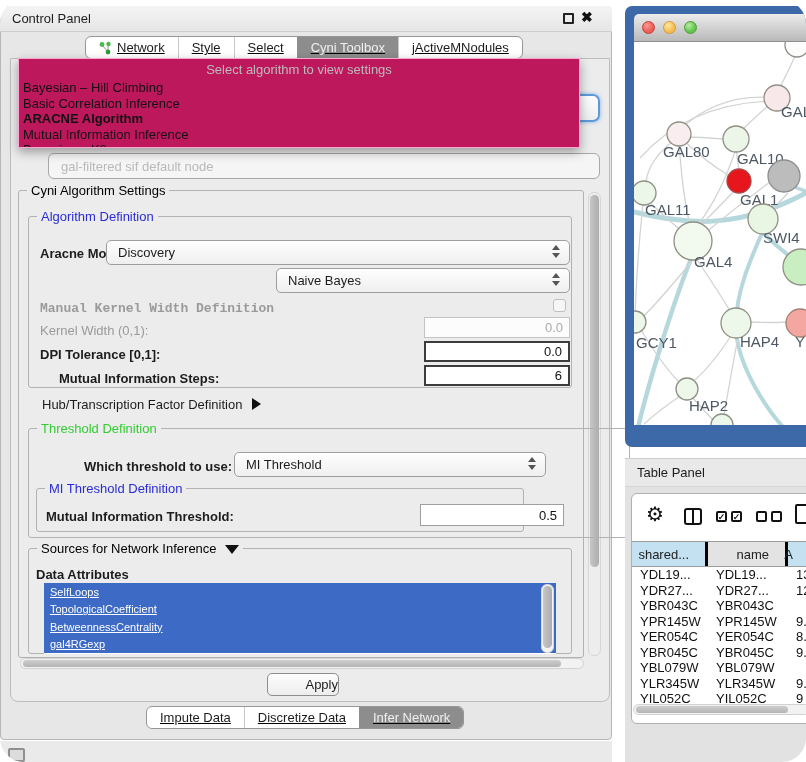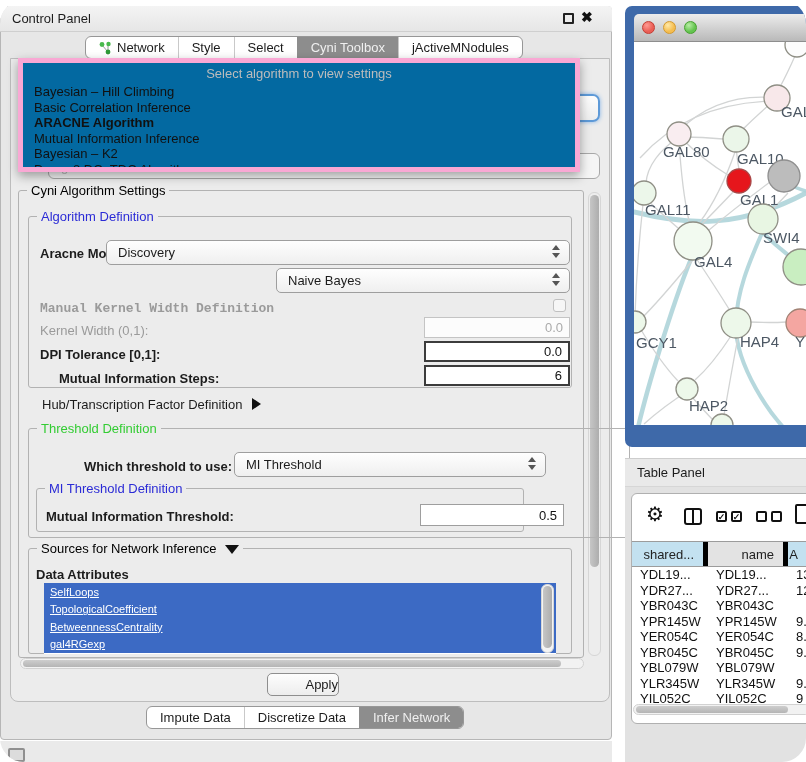--- a/index.html
+++ b/index.html
@@ -13,21 +13,21 @@
   
   #cp-window { left:0; top:6px; width:612px; height:734px; background:#e7e7e7;
                border:1px solid #b6b6b6; border-radius:4px; }
   #cp-titlebar { left:0; top:6px; width:612px; height:26px; background:linear-gradient(#f4f4f4,#e6e6e6);
                  border-bottom:1px solid #cfcfcf; display:flex; align-items:center; padding-left:12px;
                  font-size:13px; color:#1c1c1c; border-radius:4px 4px 0 0; }
   .float-btn { left:563px; top:13px; width:11px; height:11px; border:2px solid #222; border-radius:1px; background:transparent; }
   .close-btn { left:581px; top:9px; font-size:14px; font-weight:bold; color:#111; }
 
   .seg { display:flex; height:23px; border:1px solid #979797; border-radius:6px; overflow:hidden;
-         background:#fff; font-size:13px; align-items:stretch; }
+         background:#fff; font-size:13px; align-items:stretch;text-decoration:underline; }
   .seg .item { display:flex; align-items:center; padding:0 13px; color:#1c1c1c; border-left:1px solid #c9c9c9; white-space:nowrap; }
   .seg .item:first-child { border-left:none; }
   .seg .item.sel { background:#8d8d8d; color:#f0f0f0; border-left-color:#8d8d8d; }
 
   #content-panel { left:10px; top:58px; width:600px; height:644px; background:#ececec;
                    border:1px solid #bdbdbd; border-radius:0 0 8px 8px; }
 
   .groupbox { position:absolute; border:1px solid #b2b2b2; border-radius:3px; }
   .legend { position:absolute; top:-8px; left:8px; background:#ececec; padding:0 4px; font-size:13px; white-space:nowrap; }
   .legend.blue { color:#2b2bd6; }
@@ -44,24 +44,24 @@
   .field.strong { border:2px solid #3c3c3c; }
   .field.disabled { border:1px solid #c4c4c4; color:#ababab; background:#fcfcfc; }
 
   .checkbox { position:absolute; width:13px; height:13px; border:1px solid #c0c0c0; border-radius:3px; background:#f6f6f6; }
 
   .vscroll-track { position:absolute; background:#ededed; border:1px solid #d6d6d6; border-radius:6px; }
   .scroll-thumb { position:absolute; background:linear-gradient(90deg,#c6c6c6,#adadad); border-radius:5px; }
   .hscroll-track { position:absolute; background:#f2f2f2; border:1px solid #d2d2d2; border-radius:6px; }
   .hscroll-thumb { position:absolute; top:1px; height:7px; background:linear-gradient(#cdcdcd,#b5b5b5); border-radius:4px; }
 
-  #algo-popup { left:18px; top:58px; width:562px; height:114px; background:#0369a1; border:5px solid #f9a8d4;
+  #algo-popup { left:18px; top:58px; width:562px; height:90px; background:#be185d; border:1px solid #f9a8d4;
                 box-shadow:0 4px 10px rgba(0,0,0,0.35); z-index:40; overflow:hidden; }
   #algo-popup .ph { height:21px; display:flex; align-items:center; justify-content:center; color:#bcbcbc; font-size:13px; }
-  #algo-popup .opt { height:15.5px; display:flex; align-items:center; padding-left:11px; font-size:13px; color:#111; white-space:nowrap; }
+  #algo-popup .opt { height:15.5px; display:flex; align-items:center; padding-left:4px; font-size:13px; color:#111; white-space:nowrap; }
   #algo-popup .opt.hl { font-weight:bold; }
 
   #combo-focus-frag { left:500px; top:94px; width:100px; height:28px; border:2px solid #5e9ad8; border-radius:7px;
                       box-shadow:0 0 4px #86b5e8; background:linear-gradient(#fdfdfd,#eee); z-index:10; }
   #combo-gal-frag { left:48px; top:153px; width:552px; height:26px; border:1px solid #a8a8a8; border-radius:6px;
                     background:#f5f5f5; z-index:5; display:flex; align-items:center; padding-left:12px;
                     font-size:13px; color:#b9b9b9; }
 
   .list { position:absolute; background:#fff; overflow:hidden; }
   .list .li { height:17.5px; display:flex; align-items:center; padding-left:6px; font-size:11px;text-decoration:underline; }
@@ -92,22 +92,22 @@
   #tp-outer { left:625px; top:487px; width:181px; height:275px; background:#e2e2e2; }
   #tp-box { position:absolute; left:6px; top:6px; width:180px; height:231px; background:#fff;
             border:1px solid #b0b0b0; border-radius:6px 0 0 6px; overflow:hidden; }
   .gear { position:absolute; font-size:20px; color:#111; }
   .split-icon { position:absolute; width:18px; height:17px; border:2px solid #111; border-radius:3px; }
   .split-icon::after { content:""; position:absolute; left:6px; top:0; width:2px; height:13px; background:#111; }
   .cb { position:absolute; width:11px; height:11px; border:2px solid #111; border-radius:2px; font-size:9px;
         display:flex; align-items:center; justify-content:center; color:#111; font-weight:bold; }
   .doc-icon { position:absolute; width:16px; height:20px; border:2px solid #111; border-radius:2px; background:#fff; }
   #tp-colhead { position:absolute; left:0; top:47px; width:180px; height:26px; display:flex; border-top:1px solid #9c9c9c; border-bottom:1px solid #9c9c9c; }
-  #tp-colhead .col { display:flex; align-items:center; justify-content:flex-end; padding-right:9px;
-                     font-size:13px; color:#222; border-right:5px solid #000000; }
+  #tp-colhead .col { display:flex; align-items:center; justify-content:flex-end; padding-right:16px;
+                     font-size:13px; color:#222; border-right:3px solid #000000; }
   #tp-rows { position:absolute; left:0; top:73px; width:180px; height:136px; overflow:hidden; background:#fff; }
   #tp-rows .trow { display:flex; height:15.5px; align-items:center; }
   #tp-rows .tcell { font-size:13px; color:#111; padding-left:8px; white-space:nowrap; overflow:hidden; }
 
   svg text { font-family:"Liberation Sans", sans-serif; }
 </style>
 </head>
 <body>
 <div id="screen">
 

